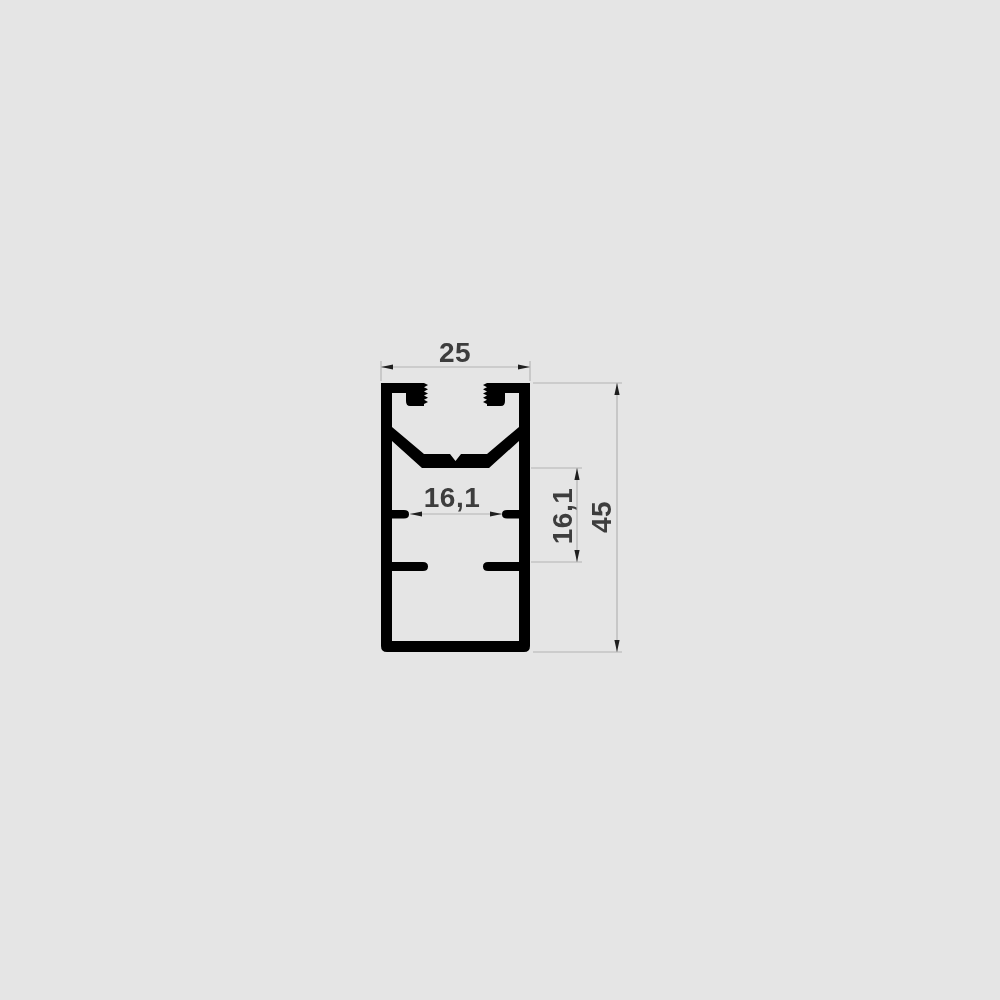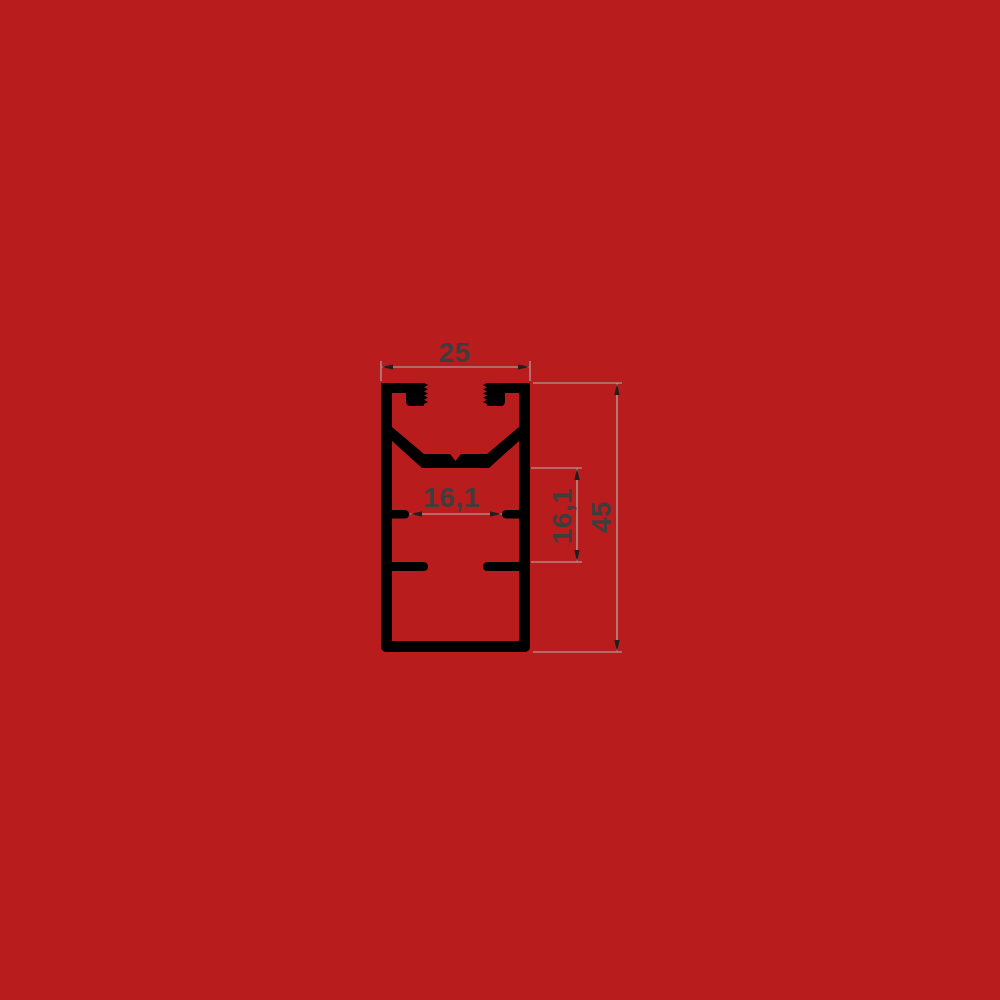--- a/index.html
+++ b/index.html
@@ -8,21 +8,21 @@
     background: #ffffff;
     width: 1000px;
     height: 1000px;
     overflow: hidden;
     font-family: "Liberation Sans", sans-serif;
   }
   .canvas {
     position: relative;
     width: 1000px;
     height: 1000px;
-    background: #b91c1c;
+    background: #e5e5e5;
   }
   svg { display: block; }
   .profile-shape { fill: #000000; stroke: none; }
   .dim-line { stroke: #b3b3b3; stroke-width: 1.2; fill: none; }
   .ext-line { stroke: #b3b3b3; stroke-width: 1.1; fill: none; }
   .dim-arrow { fill: #1f1f1f; stroke: none; }
   .dim-text {
     fill: #3d3d3d;
     font-family: "Liberation Sans", sans-serif;
     font-size: 28px;

